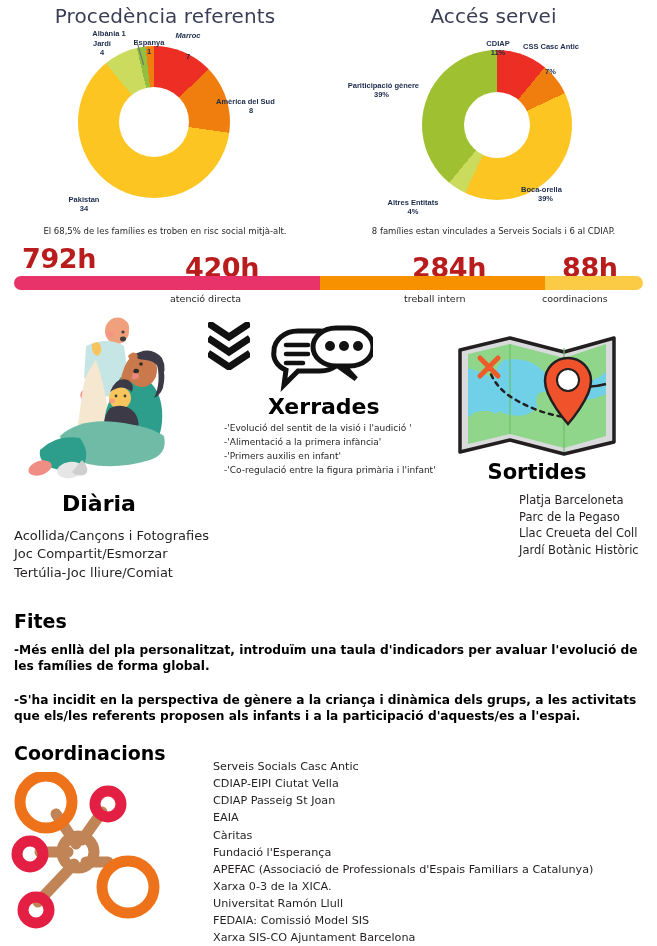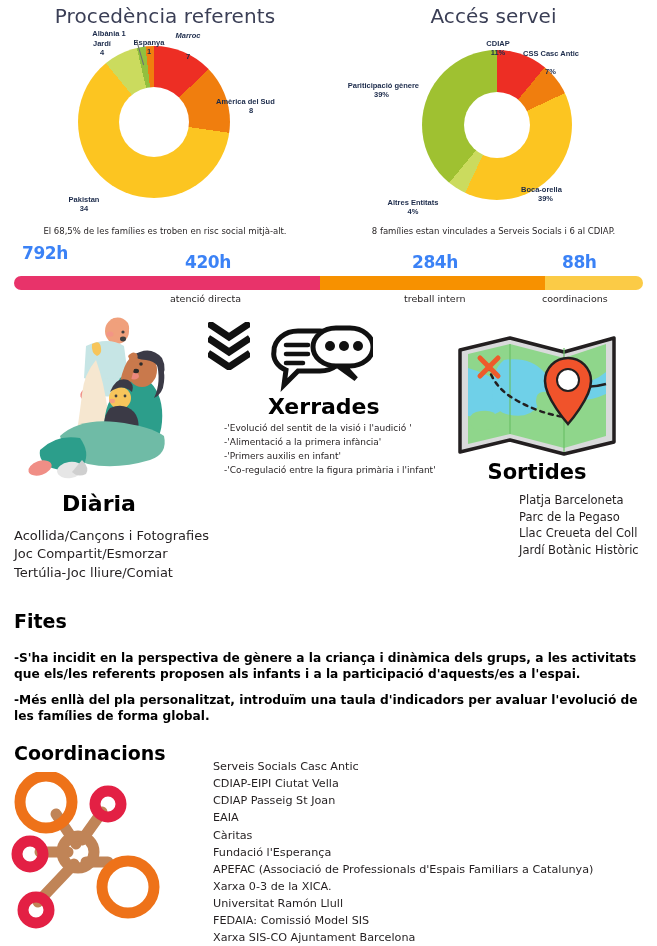--- a/index.html
+++ b/index.html
@@ -30,21 +30,21 @@
   .dlabel.l{text-align:left;}
   .leader{position:absolute;background:#6d6e71;}
   .chart-note{
     position:absolute;font-size:8.5px;color:#231f20;text-align:center;width:100%;
     font-family:"DejaVu Sans",sans-serif;
   }
 
   
   #hours{position:absolute;left:0;top:243px;width:657px;height:60px;}
   .hour-num{
-    position:absolute;font-size:17px;font-weight:bold;color:#3b82f6;
+    position:absolute;font-size:27px;font-weight:bold;color:#b91c1c;
     font-family:"DejaVu Sans",sans-serif;letter-spacing:-0.4px;
   }
   .bar{position:absolute;left:14px;top:33px;width:629px;height:14px;border-radius:7px;overflow:hidden;display:flex;}
   .seg{height:100%;}
   .hour-cap{position:absolute;font-size:9.5px;color:#231f20;font-family:"DejaVu Sans",sans-serif;}
 
   
   .illus{position:absolute;}
   .chev{position:absolute;}
   .sec-head{
@@ -133,21 +133,21 @@
              #FCC521 64.8deg 205.2deg,
              #CBDB5E 205.2deg 219.6deg,
              #9FC131 219.6deg 360deg);">
         <div class="hole" style="width:66px;height:66px;"></div>
       </div>
     </div>
 
     <div class="dlabel c" style="left:140px;top:40px;width:56px;">CDIAP</div>
     <div class="dlabel c" style="left:140px;top:49px;width:56px;">11%</div>
 
-    <div class="dlabel l" style="left:193px;top:50px;">CSS Casc Antic</div>
+    <div class="dlabel l" style="left:193px;top:43px;">CSS Casc Antic</div>
     <div class="dlabel l" style="left:215px;top:68px;">7%</div>
 
     <div class="dlabel l" style="left:191px;top:186px;">Boca-orella</div>
     <div class="dlabel l" style="left:208px;top:195px;">39%</div>
 
     <div class="dlabel c" style="left:46px;top:199px;width:74px;">Altres Entitats</div>
     <div class="dlabel c" style="left:46px;top:208px;width:74px;">4%</div>
 
     <div class="dlabel r" style="left:-1px;top:82px;width:90px;">Pariticipació gènere</div>
     <div class="dlabel r" style="left:-1px;top:91px;width:60px;">39%</div>
@@ -259,22 +259,22 @@
 Llac Creueta del Coll
 Jardí Botànic Històric</div>
 
   <div class="sec-head" style="left:62px;top:491px;font-size:22px;">Diària</div>
   <div class="list-plain" style="left:14px;top:527px;width:300px;">Acollida/Cançons i Fotografies
 Joc Compartit/Esmorzar
 Tertúlia-Joc lliure/Comiat</div>
 
   <div id="fites">
     <h2>Fites</h2>
+    <p class="fite-p">-Més enllà del pla personalitzat, introduïm una taula d'indicadors per avaluar l'evolució de les famílies de forma global.</p>
     <p class="fite-p" style="margin-top:18px;">-S'ha incidit en la perspectiva de gènere a la criança i dinàmica dels grups, a les activitats que els/les referents proposen  als infants i a la participació d'aquests/es a l'espai.</p>
-    <p class="fite-p">-Més enllà del pla personalitzat, introduïm una taula d'indicadors per avaluar l'evolució de les famílies de forma global.</p>
   </div>
 
   <div id="coord-head">Coordinacions</div>
 
   <svg id="coord-icon" width="160" height="168" viewBox="0 0 160 168">
     <g stroke="#C08457" stroke-width="11" stroke-linecap="round" fill="none">
       <line x1="68" y1="72" x2="48" y2="42"></line>
       <line x1="74" y1="68" x2="94" y2="40"></line>
       <line x1="60" y1="80" x2="32" y2="80"></line>
       <line x1="66" y1="92" x2="30" y2="130"></line>

